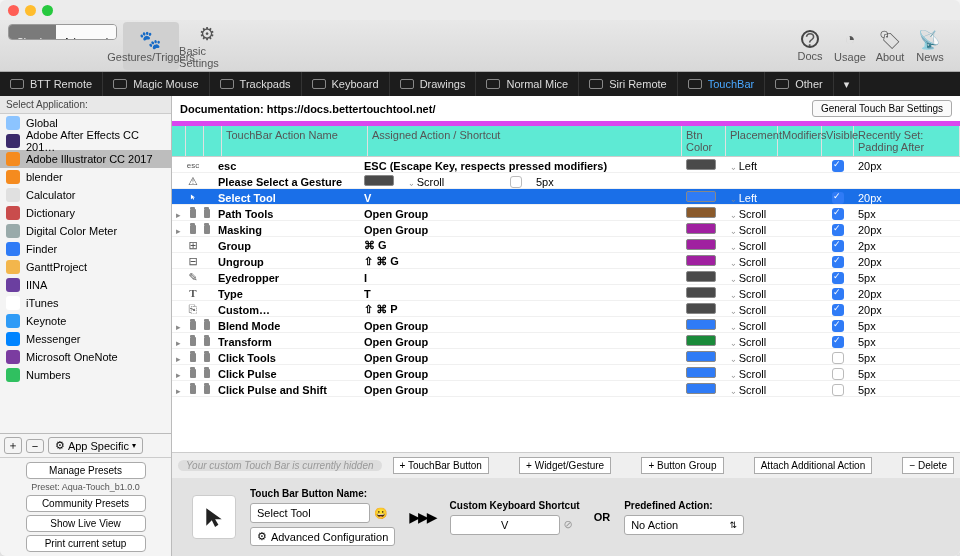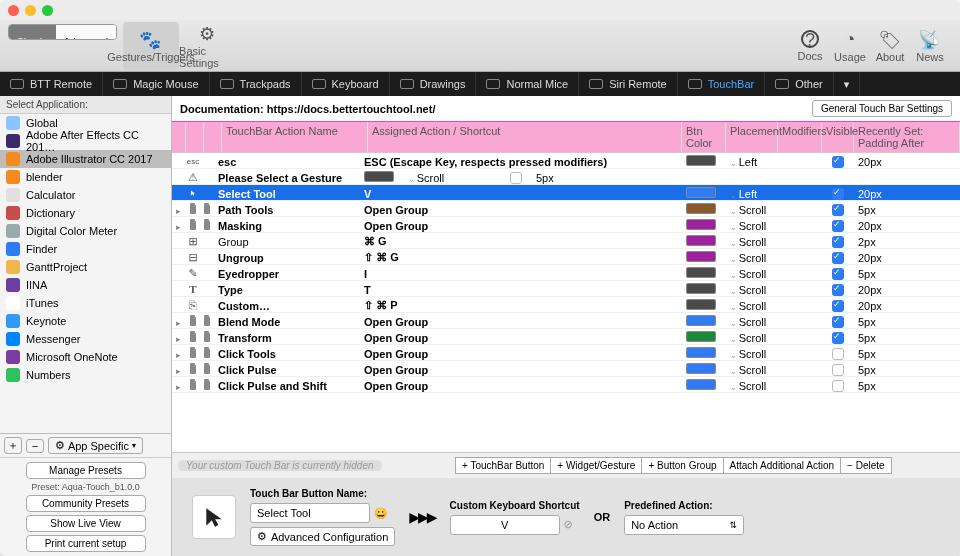--- a/index.html
+++ b/index.html
@@ -25,37 +25,37 @@
 .sidebar{width:172px;background:#f4f4f4;border-right:1px solid #bbb;display:flex;flex-direction:column}
 .sidehead{font-size:10px;padding:3px 6px;color:#444;border-bottom:1px solid #ccc;background:#e8e8e8}
 .applist{flex:1;overflow:auto}
 .appitem{display:flex;align-items:center;gap:6px;padding:2px 6px;height:18px;cursor:pointer}
 .appitem.sel{background:#bdbdbd}
 .appico{width:14px;height:14px;border-radius:3px;flex-shrink:0;display:flex;align-items:center;justify-content:center;font-size:9px;color:#fff}
 .sfrow{display:flex;align-items:center;gap:4px}
 .main{flex:1;display:flex;flex-direction:column;min-width:0;background:#fff}
 .docline{padding:4px 8px;font-size:11px;display:flex;align-items:center}
 .gsettings{margin-left:auto;border:1px solid #aaa;border-radius:3px;padding:2px 8px;background:#fafafa;cursor:pointer;font-size:10px}
-.thead{display:flex;background:#f9a8d4;border-top:1px solid #d946ef;border-bottom:1px solid #ccc;font-size:10px;color:#555}
+.thead{display:flex;background:#5eead4;border-top:5px solid #d946ef;border-bottom:1px solid #ccc;font-size:10px;color:#555}
 .thead>div{padding:3px 4px;border-right:1px solid #e0e0e0}
 .c-exp{width:14px}.c-gi{width:18px}.c-fi{width:18px}.c-name{width:146px}.c-act{flex:1}.c-col{width:44px}.c-pl{width:52px}.c-mod{width:44px}.c-vis{width:32px;text-align:center}.c-pad{width:106px}
 .rows{overflow:auto;flex:1}
 .row{display:flex;align-items:flex-end;height:16px;font-size:11px;border-bottom:1px solid #f0f0f0}
 .row>div{padding:0 4px;overflow:hidden;white-space:nowrap}
 .row.sel{background:#1a6fe8;color:#fff}
 .swatch{width:30px;height:11px;border:1px solid #888;border-radius:2px;display:inline-block}
 .chk{width:12px;height:12px;border-radius:3px;display:inline-block;vertical-align:middle}
 .chk.on{background:#2f7bf6;position:relative}
 .chk.on:after{content:"✓";color:#fff;font-size:9px;position:absolute;left:1px;top:-1px}
 .chk.off{border:1px solid #bbb;background:#fff}
 .exp{color:#888;font-size:9px}
 .placement{display:flex;align-items:center;gap:2px}
 .placement:before{content:"⌃";transform:rotate(180deg);font-size:8px;color:#888}
 .footer{border-top:1px solid #ccc;background:#efefef}
-.footbtns{display:flex;justify-content:center;gap:0;padding:4px 6px;border-bottom:1px solid #ddd}
+.footbtns{display:flex;justify-content:space-between;gap:0;padding:4px 6px;border-bottom:1px solid #ddd}
 .fbtn{border:1px solid #aaa;padding:2px 6px;background:#fff;font-size:10px;cursor:pointer;margin-left:-1px}
 .hidden-msg{color:#999;font-size:10px;padding:0 8px;font-style:italic;background:#ddd;border-radius:8px;display:inline-block;margin:2px 6px}
 .editor{display:flex;align-items:center;gap:14px;padding:10px 20px;background:#e2e2e2}
 .bigicon{width:44px;height:44px;background:#fff;border:1px solid #ccc;border-radius:4px;display:flex;align-items:center;justify-content:center;font-size:24px}
 .ed-col{display:flex;flex-direction:column;gap:4px}
 .ed-col label{font-size:10px;font-weight:600}
 .ed-in{border:1px solid #aaa;border-radius:3px;padding:3px 6px;background:#fff;width:120px}
 .arrow3{font-size:14px;letter-spacing:-2px}
 .presets{padding:4px;border-top:1px solid #ccc;display:flex;flex-direction:column;align-items:center;gap:3px}
 .pbtn{border:1px solid #aaa;border-radius:4px;padding:2px 8px;background:#fff;font-size:10px;width:120px;text-align:center;cursor:pointer}
@@ -292,21 +292,21 @@
             <div class="c-mod"></div>
             <div class="c-vis"><span class="chk on"></span></div>
             <div class="c-pad">20px</div>
           </div>
           <div class="row">
             <div class="c-exp exp"></div>
             <div class="c-gi gicon">
               <span style="color:#555">⊞</span>
             </div>
             <div class="c-fi gicon"></div>
-            <div class="c-name" style="font-weight:400">Group</div>
+            <div class="c-name" style="font-weight:700">Group</div>
             <div class="c-act" style="font-weight:600">⌘ G</div>
             <div class="c-col"><span class="swatch" style="background:#a020a0"></span></div>
             <div class="c-pl placement">Scroll</div>
             <div class="c-mod"></div>
             <div class="c-vis"><span class="chk on"></span></div>
             <div class="c-pad">2px</div>
           </div>
           <div class="row">
             <div class="c-exp exp"></div>
             <div class="c-gi gicon">

